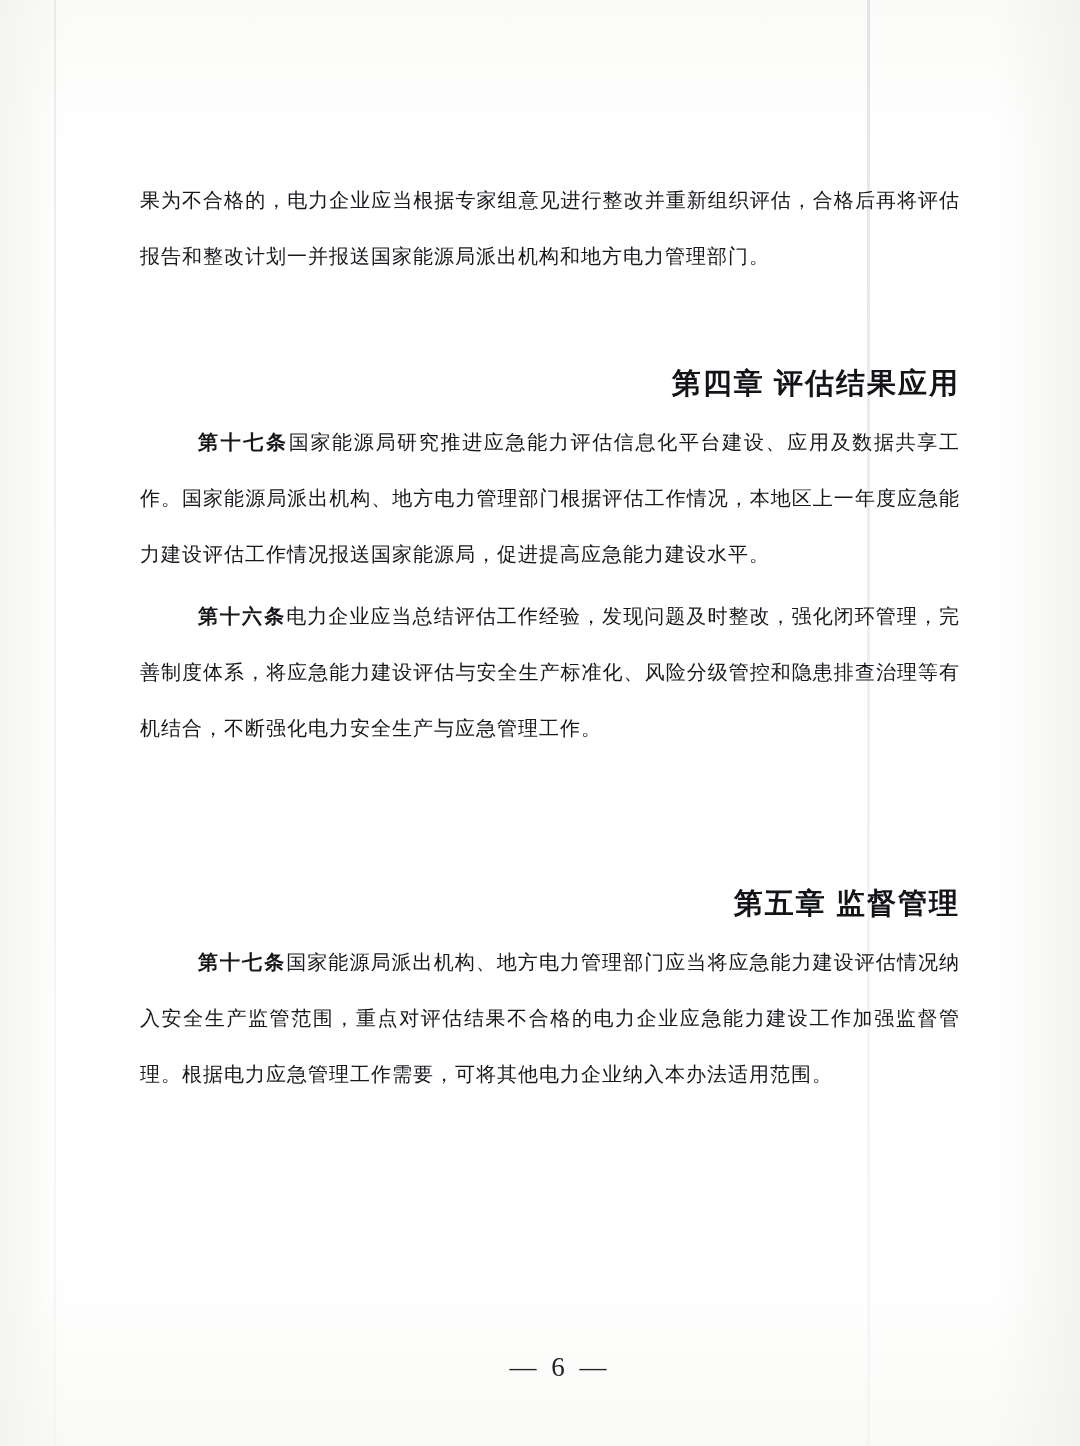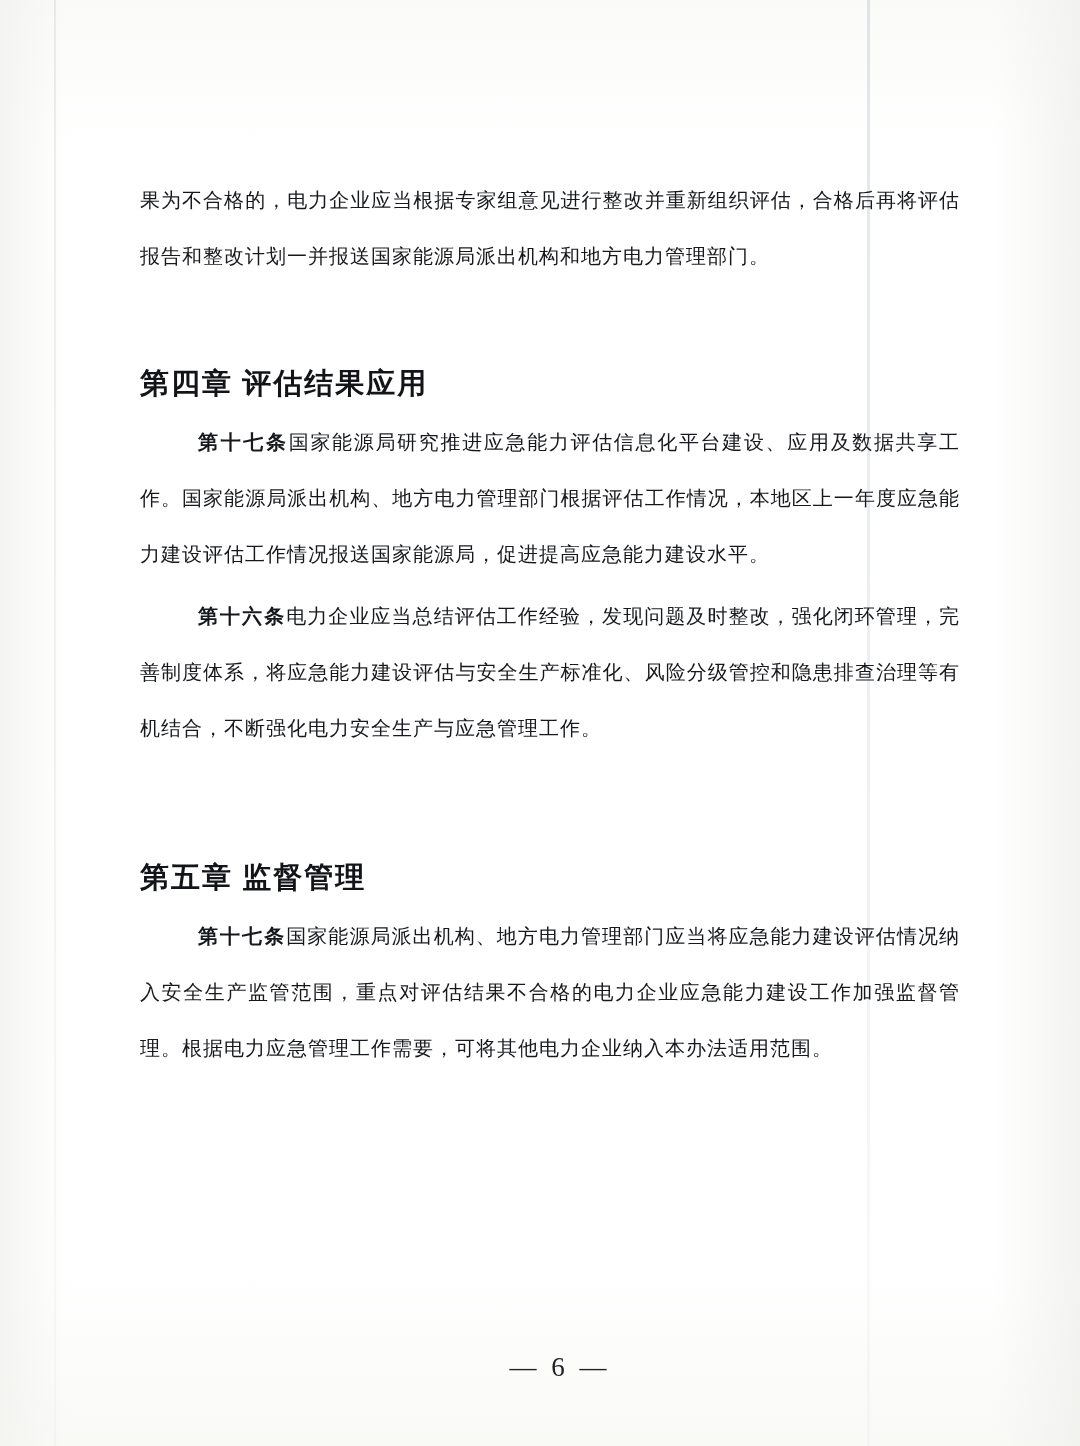--- a/index.html
+++ b/index.html
@@ -55,28 +55,28 @@
     color: #16181c;
   }
   .indent {
     text-indent: 58px;
   }
   .art-label {
     font-weight: bold;
     letter-spacing: 2px;
   }
   .chapter {
-    text-align: left;
+    text-align: right;
     font-size: 29px;
     font-weight: bold;
     letter-spacing: 2px;
     margin: 40px 0 10px 0;
     color: #121418;
   }
-  .chapter-gap-top { margin-top: 32px; }
+  .chapter-gap-top { margin-top: 58px; }
   .block-gap { height: 34px; }
   .block-gap-lg { height: 64px; }
   .page-number {
     position: absolute;
     left: 0;
     right: 0;
     top: 1352px;
     text-align: center;
     font-size: 27px;
     letter-spacing: 4px;

